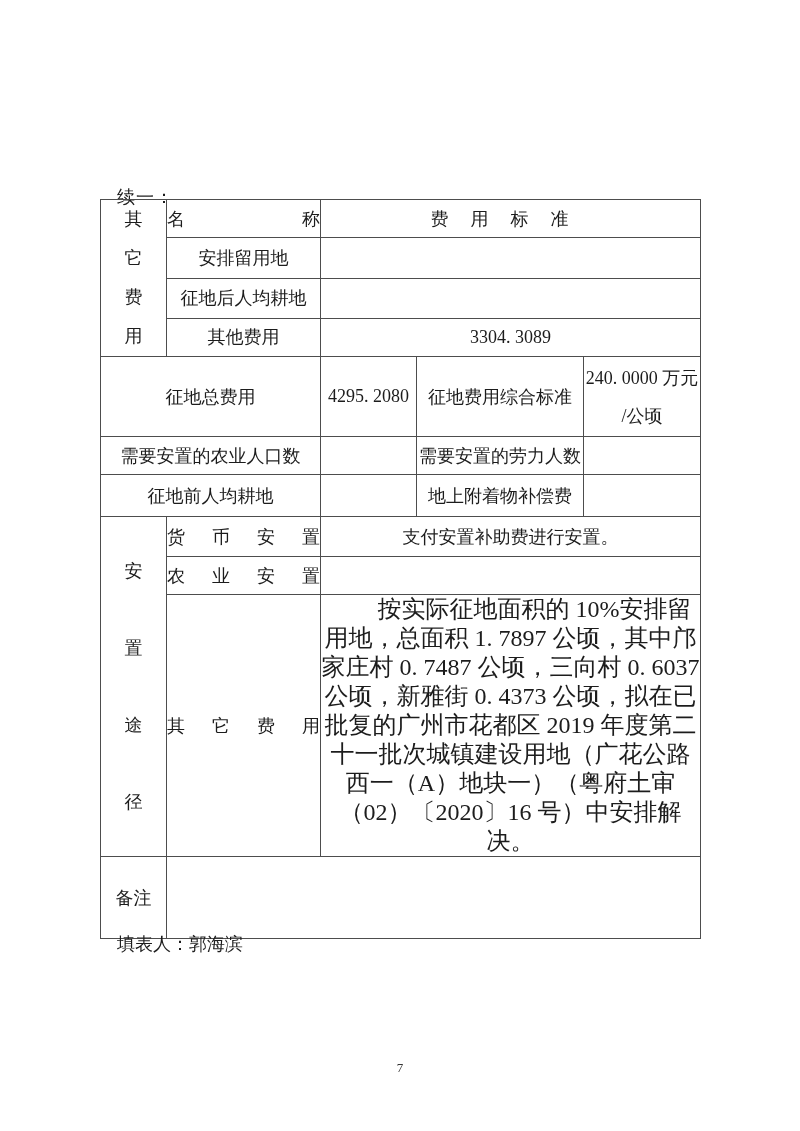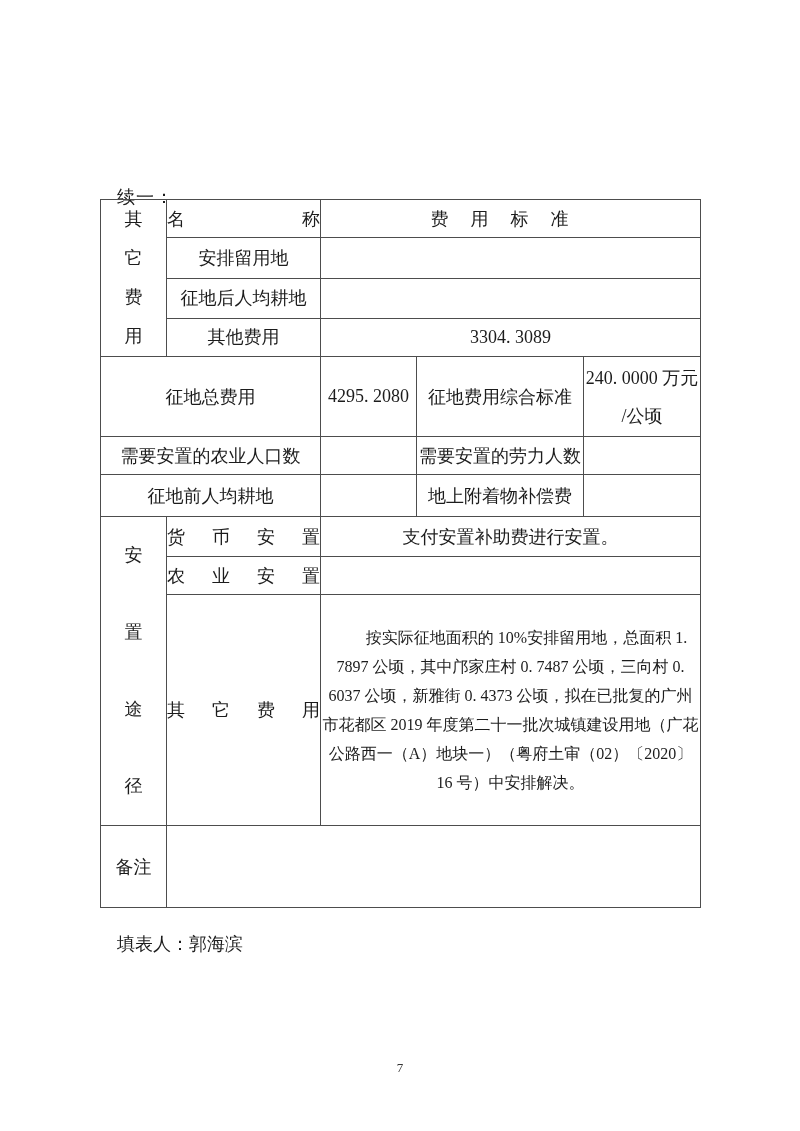--- a/index.html
+++ b/index.html
@@ -48,21 +48,21 @@
   
   .unitcell{
     text-align:left;padding-left:8px;
     white-space:pre-line;line-height:38px;
   }
   
   .para{
     text-align:justify;vertical-align:top;
     padding:20px 12px 0 12px;
     text-indent:2em;line-height:29px;
-    font-size:16px;
+    font-size:24px;
     margin-left:32px;
   }
   .preparer{
     position:absolute;left:117px;top:932px;
     font-size:18px;
   }
   .pageno{
     position:absolute;left:0;right:0;top:1060px;
     text-align:center;font-size:13px;color:#333;
   }

